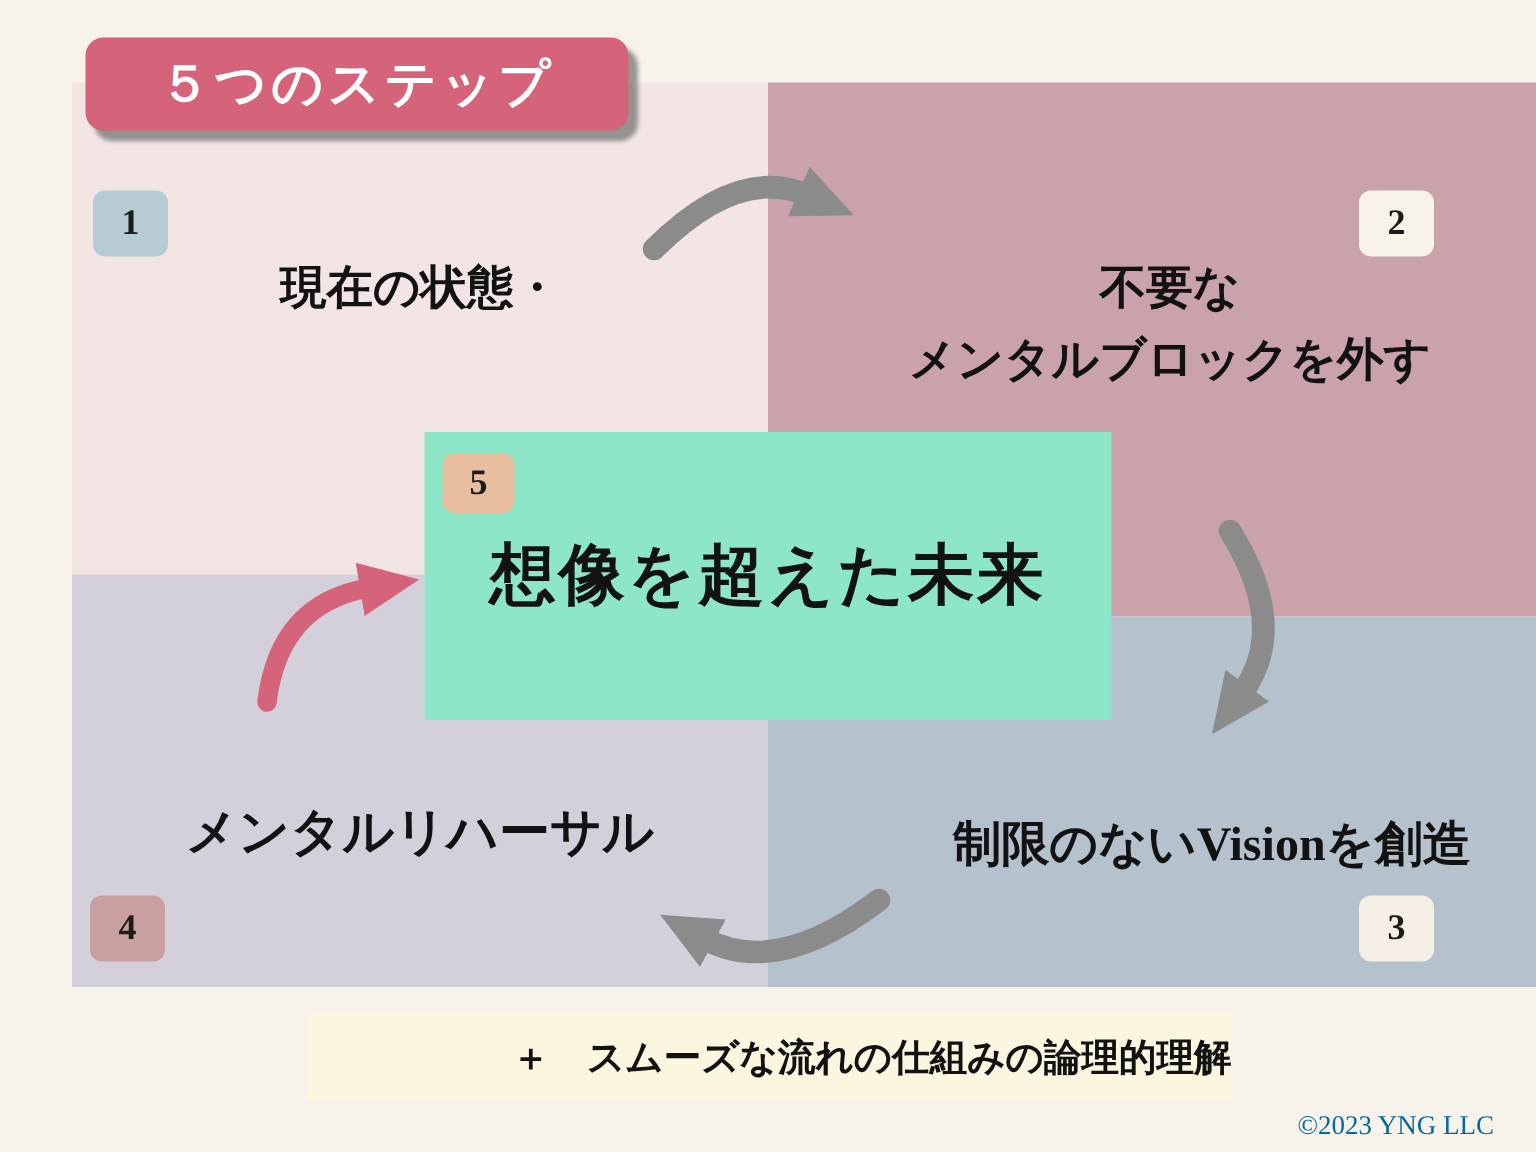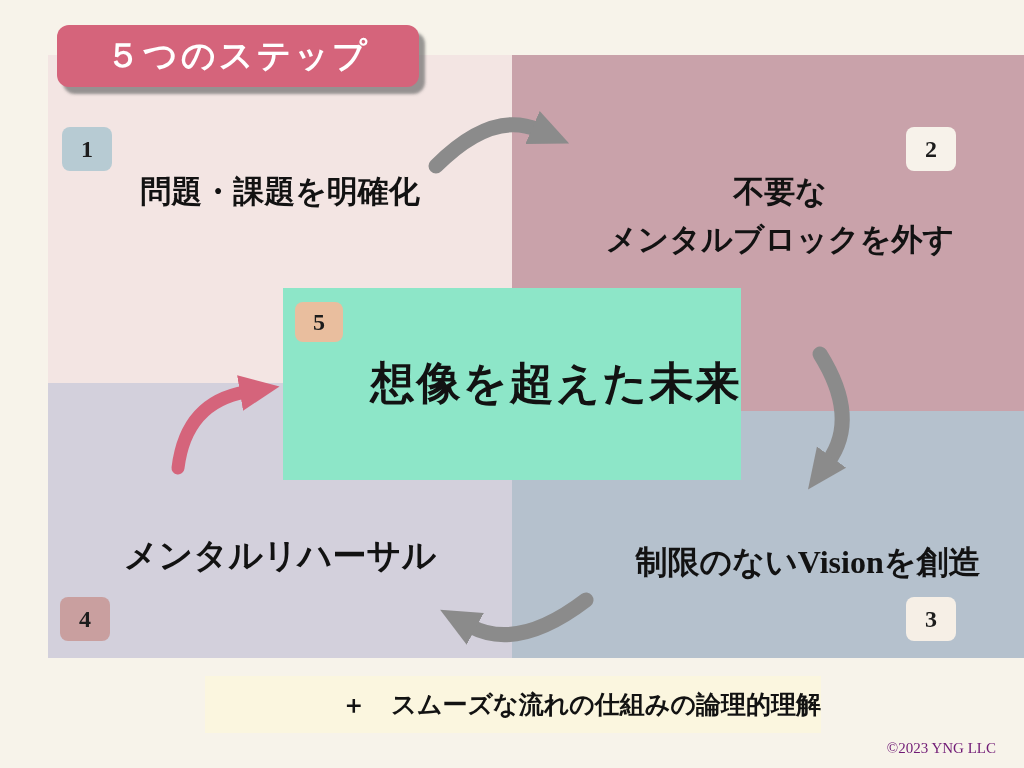--- a/index.html
+++ b/index.html
@@ -35,40 +35,40 @@
   #badge5 { left:295px; top:302px; width:48px; height:40px; background:var(--badge5-bg); }
 
   .step-label {
     position:absolute; text-align:center; font-weight:bold; color:#121212;
     line-height:1.55;
   }
   #label1 { left:48px;  top:168px; width:464px; font-size:31px; }
   #label2 { left:512px; top:168px; width:536px; font-size:31px; }
   #label3 { left:512px; top:542px; width:592px; font-size:32px; line-height:1.3; }
   #label4 { left:48px;  top:514px; width:464px; font-size:34px; line-height:1.3;margin-top:20px; }
-  #label5 { left:283px; top:360px; width:458px; font-size:44px; letter-spacing:2px; line-height:1.1;margin-left:44px; }
+  #label5 { left:283px; top:360px; width:458px; font-size:44px; letter-spacing:2px; line-height:1.1; }
 
   .title-badge {
     position:absolute; left:57px; top:25px; width:362px; height:62px;
     background:var(--title-bg); border-radius:12px;
     box-shadow:6px 7px 3px rgba(110,110,110,0.7);
     display:flex; align-items:center; justify-content:center;
     color:#ffffff; font-size:34px; font-weight:bold; letter-spacing:3px;
   }
 
   .banner {
     position:absolute; left:205px; top:676px; width:616px; height:57px;
     background:var(--banner-bg);
     display:flex; align-items:center; justify-content:flex-end;
     font-size:25px; font-weight:bold; color:#121212;
   }
 
   .copyright {
     position:absolute; right:28px; top:740px;
-    font-size:15px; color:#701a75;
+    font-size:18px; color:#0369a1;
   }
 
   svg.arrows { position:absolute; left:0; top:0; pointer-events:none; }
   .arrow-gray { stroke:var(--arrow-gray); }
   .arrow-pink { stroke:var(--arrow-pink); }
   .head-gray  { fill:var(--arrow-gray); }
   .head-pink  { fill:var(--arrow-pink); }
 </style>
 </head>
 <body>
@@ -90,21 +90,21 @@
   <span>3</span>
 </div>
 <div class="badge" id="badge4">
   <span>4</span>
 </div>
 <div class="badge" id="badge5">
   <span>5</span>
 </div>
 
 <div class="step-label" id="label1">
-  <div>問題・課題を明確化</div>
+  <div>現在の状態・</div>
 </div>
 <div class="step-label" id="label2">
   <div>不要な</div>
   <div>メンタルブロックを外す</div>
 </div>
 <div class="step-label" id="label3">制限のないVisionを創造</div>
 <div class="step-label" id="label4">メンタルリハーサル</div>
 <div class="step-label" id="label5">想像を超えた未来</div>
 
 <svg class="arrows" width="1024" height="768" viewBox="0 0 1024 768">

